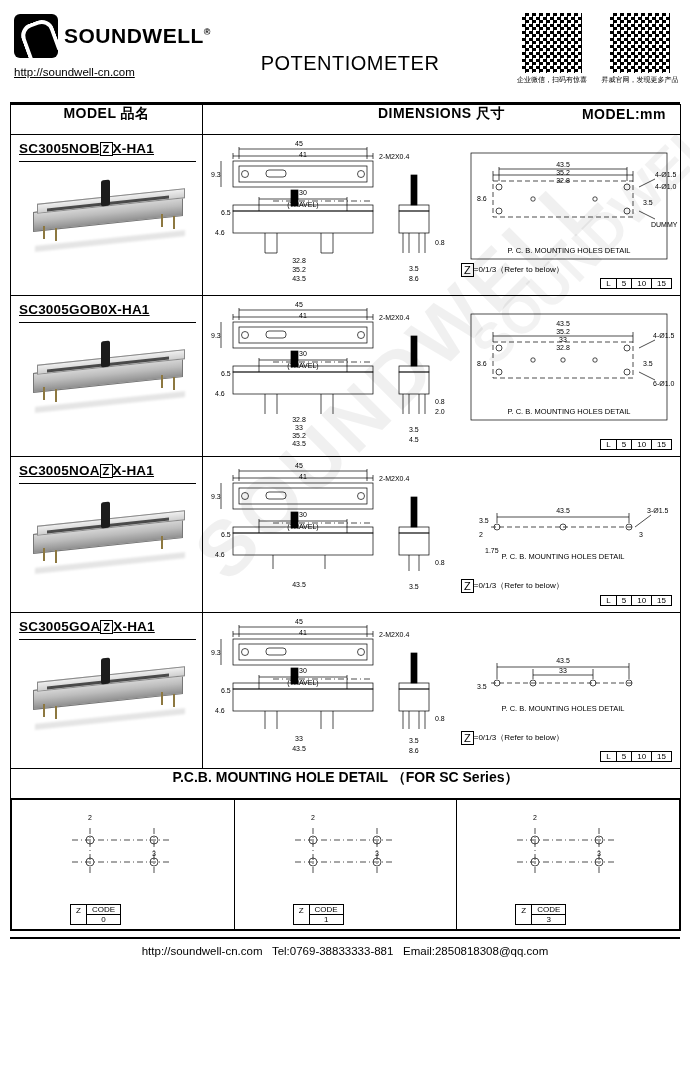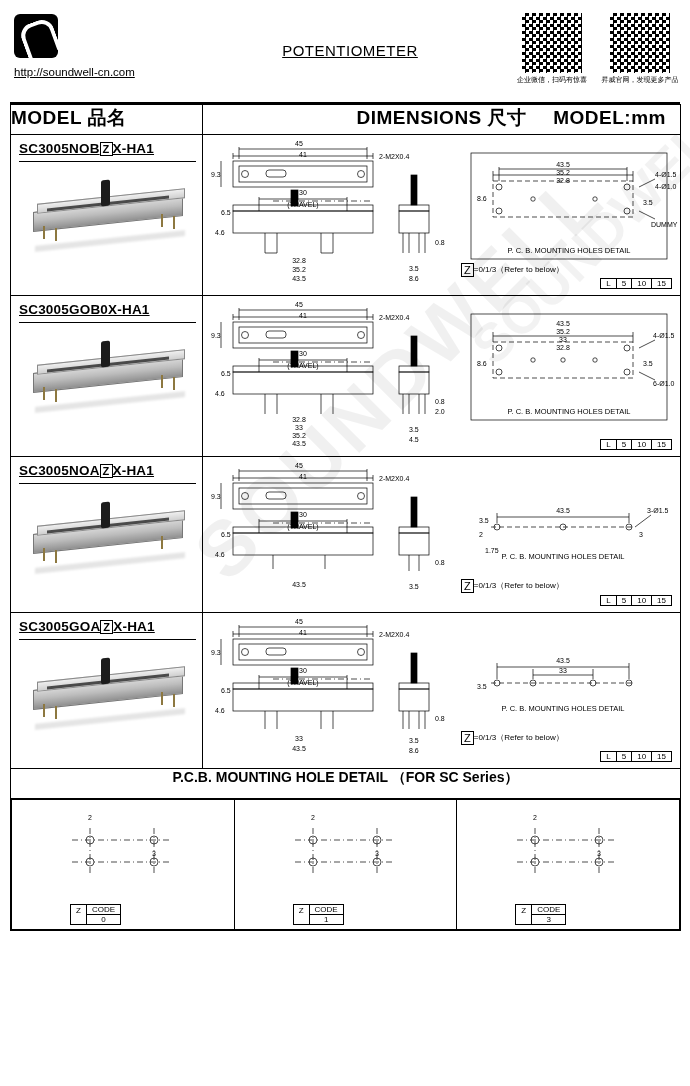--- a/index.html
+++ b/index.html
@@ -63,24 +63,23 @@
   .title-block {
     flex: 1;
     text-align: center;
     padding-top: 26px;
   }
   .title-main {
     font-size: 21px;
     font-weight: bold;
   }
   .title-sub {
-    font-size: 15px;
-    margin-top: 8px;
+    font-size: 20px;
+    margin-top: 18px;
     letter-spacing: .5px;
-    text-decoration: underline;
   }
   .qr-block {
     width: 190px;
     display: flex;
     gap: 8px;
     padding-top: 4px;
     justify-content: flex-end;
   }
   .qr-item { width: 80px; text-align: center; }
   .qr-img {
@@ -105,23 +104,23 @@
     border: 1.5px solid #000;
     table-layout: fixed;
   }
   table.main td, table.main th {
     border: 1px solid #000;
     vertical-align: top;
     padding: 0;
   }
   .hdr-row td {
     height: 30px;
-    text-align: left;
+    text-align: center;
     vertical-align: middle;
-    font-size: 19px;
+    font-size: 14px;
     font-weight: bold;
     letter-spacing: .5px;
     margin-left: 33px;
   }
   .col-model { width: 192px; }
   .col-dims  { width: 478px; }
 
   .model-cell { padding: 6px 6px 4px 8px; position: relative; height: 100%; text-decoration: underline; }
   .model-name {
     font-size: 13.5px;
@@ -244,20 +243,21 @@
 </style>
 </head>
 <body>
 
 <div class="page">
 
   <div class="header">
     <div class="logo-block">
       <div class="logo-row">
         <div class="logo-mark"></div>
+        <div class="logo-text"><span>SOUNDWELL</span><sup>®</sup></div>
       </div>
       <div class="logo-url">http://soundwell-cn.com</div>
     </div>
 
     <div class="title-block">
       <div class="title-sub">POTENTIOMETER</div>
     </div>
 
     <div class="qr-block">
       <div class="qr-item">
@@ -828,14 +828,19 @@
         </tbody>
             </table>
       </td>
     </tr>
   </tbody>
     </table>
 
   <div class="watermark">SOUNDWELL</div>
   <div class="watermark2">SOUNDWELL</div>
 
+  <div class="footer">
+    <span>http://soundwell-cn.com</span>&nbsp;&nbsp;
+    <span>Tel:0769-38833333-881</span>&nbsp;&nbsp;
+    <span>Email:2850818308@qq.com</span>
+  </div>
 
 </div>
 
 </body></html>

